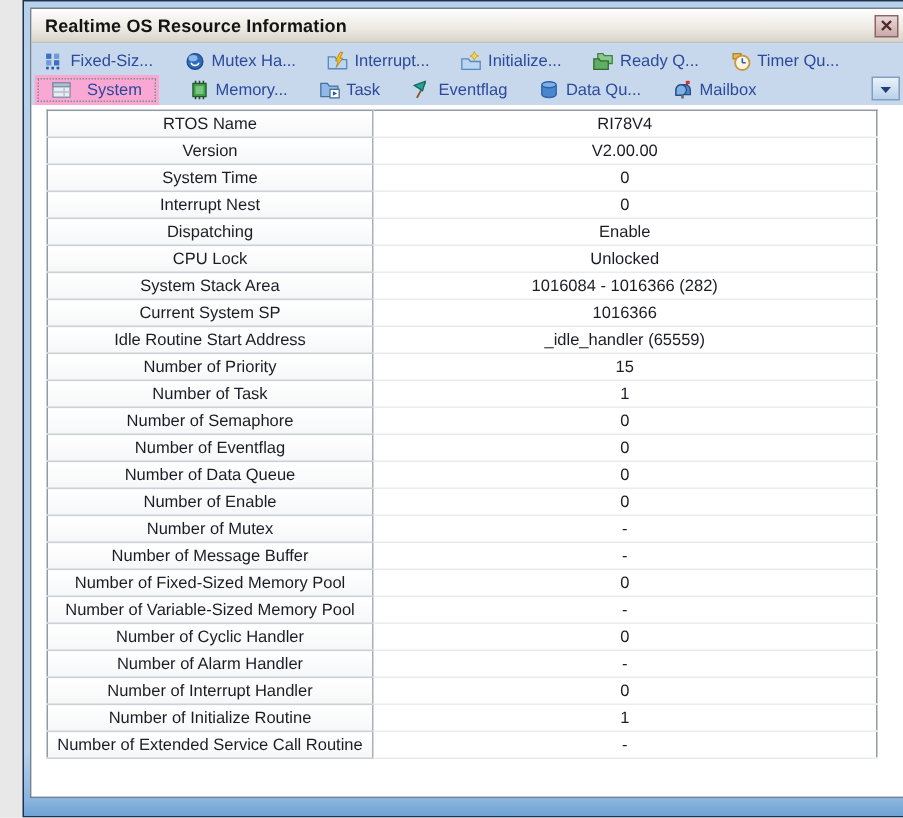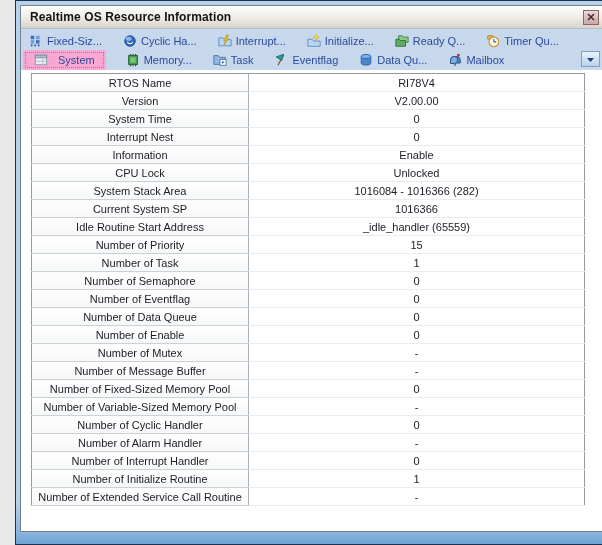--- a/index.html
+++ b/index.html
@@ -117,21 +117,21 @@
           <span>Fixed-Siz...</span>
         </div>
         <div class="tab">
           <span class="ic">
             <svg width="14" height="14" viewBox="0 0 16 16">
               <circle cx="8" cy="8" r="6" fill="#2f6bbd" stroke="#1c4a8c"></circle>
               <ellipse cx="6.5" cy="5.5" rx="3.4" ry="2.4" fill="#9cc4ee" opacity="0.85"></ellipse>
               <path d="M5 9 a3.2 3.2 0 0 0 6 0" fill="none" stroke="#ffffff" stroke-width="1.2"></path>
             </svg>
           </span>
-          <span>Cyclic Ha...</span>
+          <span>Mutex Ha...</span>
         </div>
         <div class="tab">
           <span class="ic">
             <svg width="14" height="14" viewBox="0 0 16 16">
               <path d="M1 4.5 h5 l1.5 2 H15 v7 H1 z" fill="#b9d6f2" stroke="#5d88bb"></path>
               <polygon points="10,1 6.5,7.5 8.5,7.5 7,12.5 12,5.5 9.8,5.5 12,1" fill="#f6c51d" stroke="#a87d0a" stroke-width="0.6"></polygon>
             </svg>
           </span>
           <span>Interrupt...</span>
         </div>
@@ -249,21 +249,21 @@
             </tr>
           <tr>
               <td class="prop">System Time</td>
               <td class="val">0</td>
             </tr>
           <tr>
               <td class="prop">Interrupt Nest</td>
               <td class="val">0</td>
             </tr>
           <tr>
-              <td class="prop">Information</td>
+              <td class="prop">Dispatching</td>
               <td class="val">Enable</td>
             </tr>
           <tr>
               <td class="prop">CPU Lock</td>
               <td class="val">Unlocked</td>
             </tr>
           <tr>
               <td class="prop">System Stack Area</td>
               <td class="val">1016084 - 1016366 (282)</td>
             </tr>

